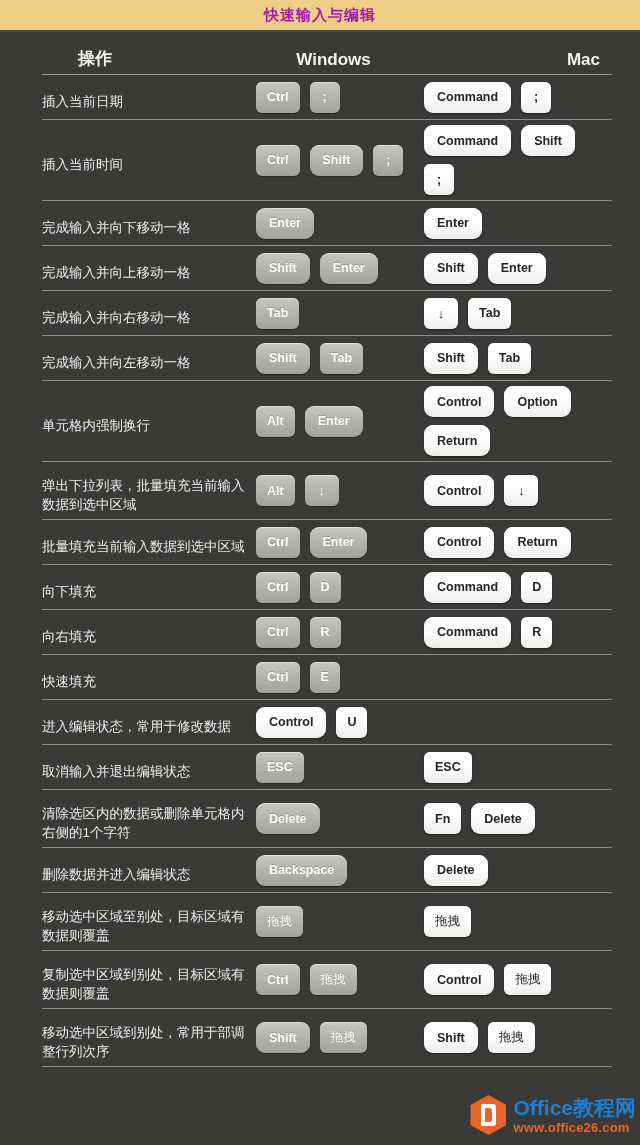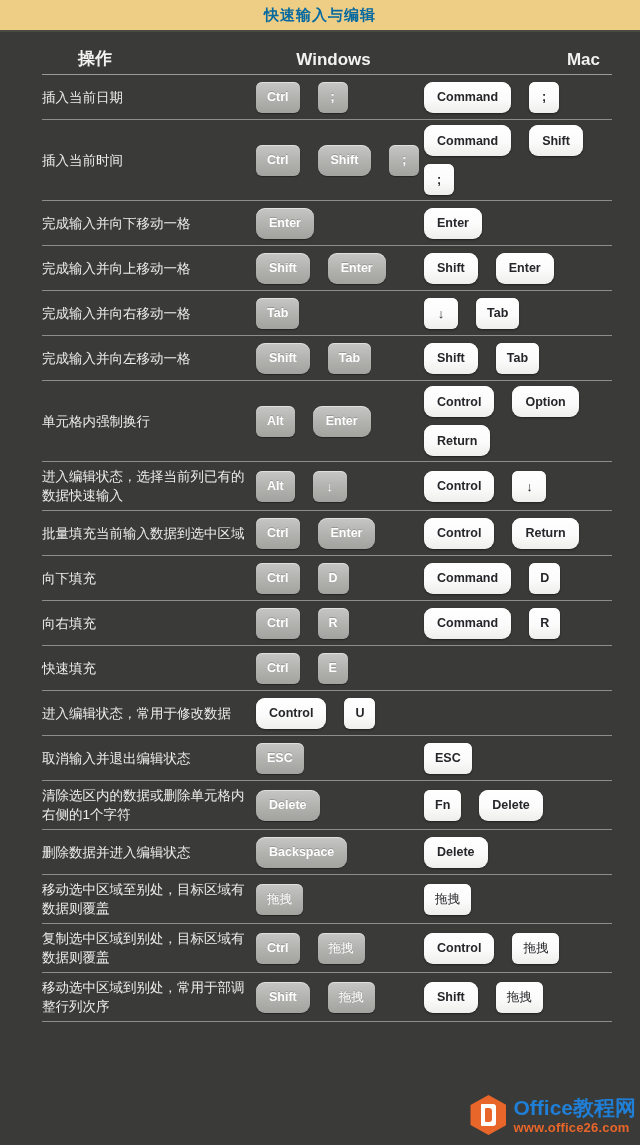--- a/index.html
+++ b/index.html
@@ -30,21 +30,21 @@
     background: #eecd85;
     display: flex;
     align-items: center;
     justify-content: center;
     box-sizing: border-box;
     border-bottom: 2px solid #4a4a40;
   }
   .banner-title {
     font-size: 15px;
     font-weight: bold;
-    color: #0369a1;
+    color: #a21caf;
     letter-spacing: 1px;
   }
 
   
   .table-wrap {
     flex: 1 1 auto;
     padding: 0 0 0 0;
     position: relative;
   }
   .thead {
@@ -81,27 +81,28 @@
     padding: 5px 0;
   }
   .row:last-child { border-bottom: 1px solid #8e8e88; }
 
   .cell-action {
     flex: 0 0 214px;
     color: #ececeb;
     font-size: 13.5px;
     line-height: 19px;
     box-sizing: border-box;
+    margin-top: 9px;
   }
   .cell-keys {
     display: flex;
     flex-wrap: wrap;
     align-items: center;
     align-content: center;
-    gap: 8px 18px;
+    gap: 8px 10px;
     box-sizing: border-box;
   }
   .cell-win  { flex: 0 0 168px; }
   .cell-mac  { flex: 0 0 172px; }
 
   
   .key {
     display: inline-flex;
     align-items: center;
     justify-content: center;
@@ -279,21 +280,21 @@
             <span class="key win">Alt</span>
             <span class="key win wide">Enter</span>
           </div>
           <div class="cell-keys cell-mac">
             <span class="key mac wide">Control</span>
             <span class="key mac wide">Option</span>
             <span class="key mac wide">Return</span>
           </div>
         </div>
         <div class="row">
-          <div class="cell-action">进入编辑状态，选择当前列已有的数据快速输入</div>
+          <div class="cell-action">弹出下拉列表，批量填充当前输入数据到选中区域</div>
           <div class="cell-keys cell-win">
             <span class="key win">Alt</span>
             <span class="key win arrow">↓</span>
           </div>
           <div class="cell-keys cell-mac">
             <span class="key mac wide">Control</span>
             <span class="key mac arrow">↓</span>
           </div>
         </div>
         <div class="row">

